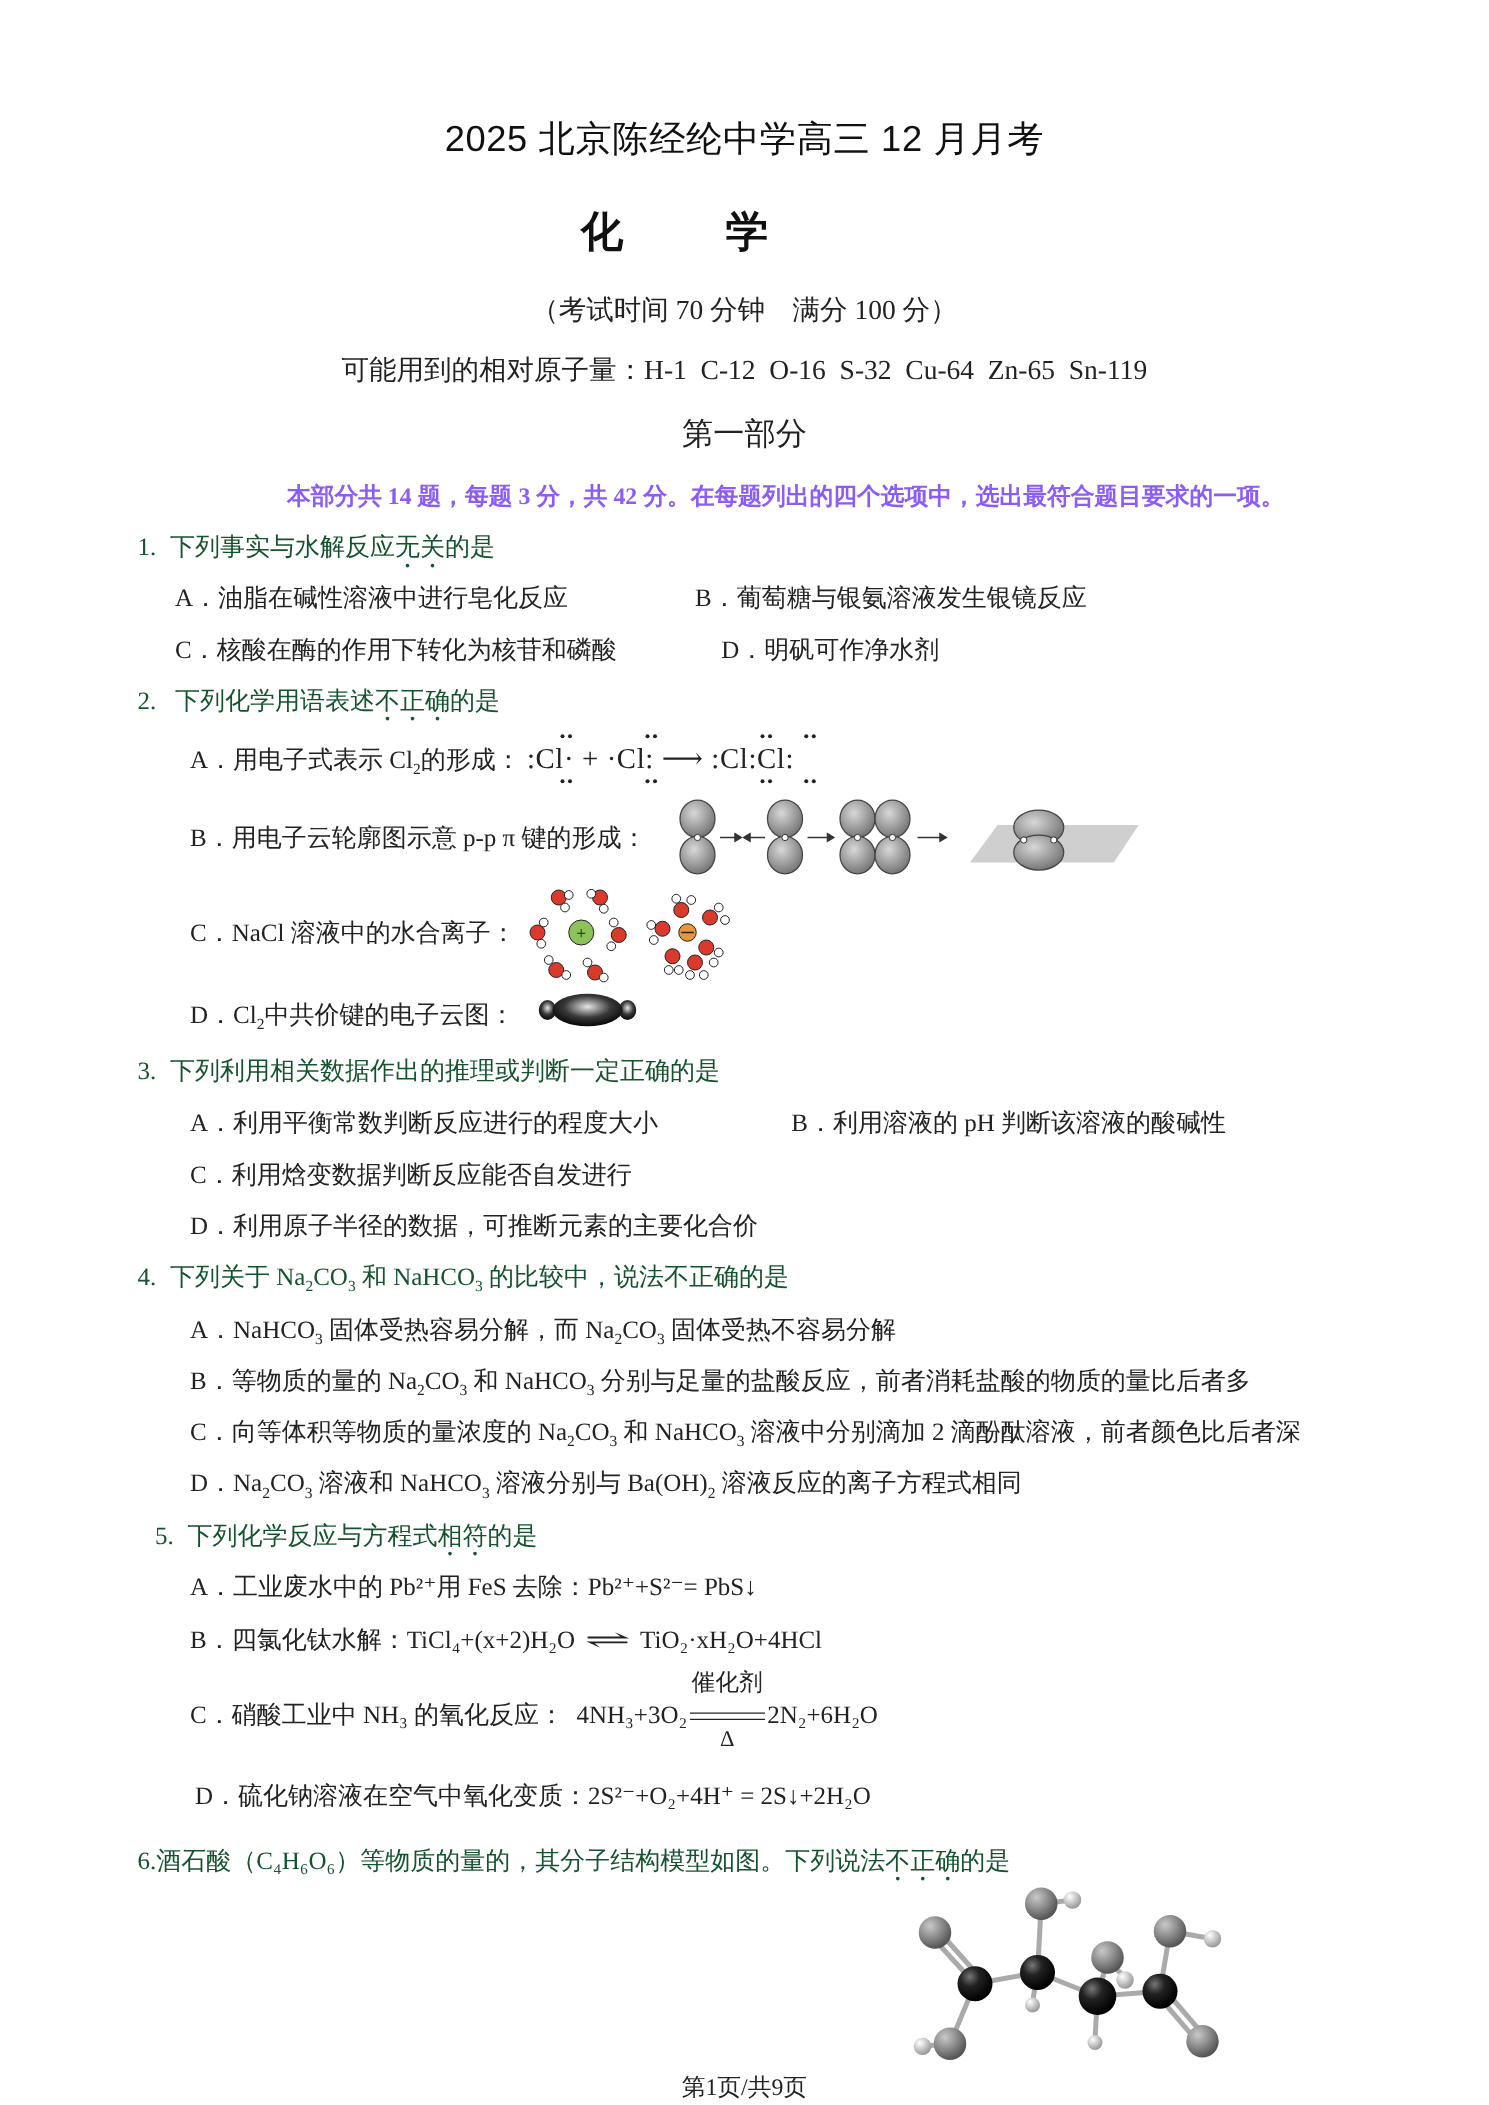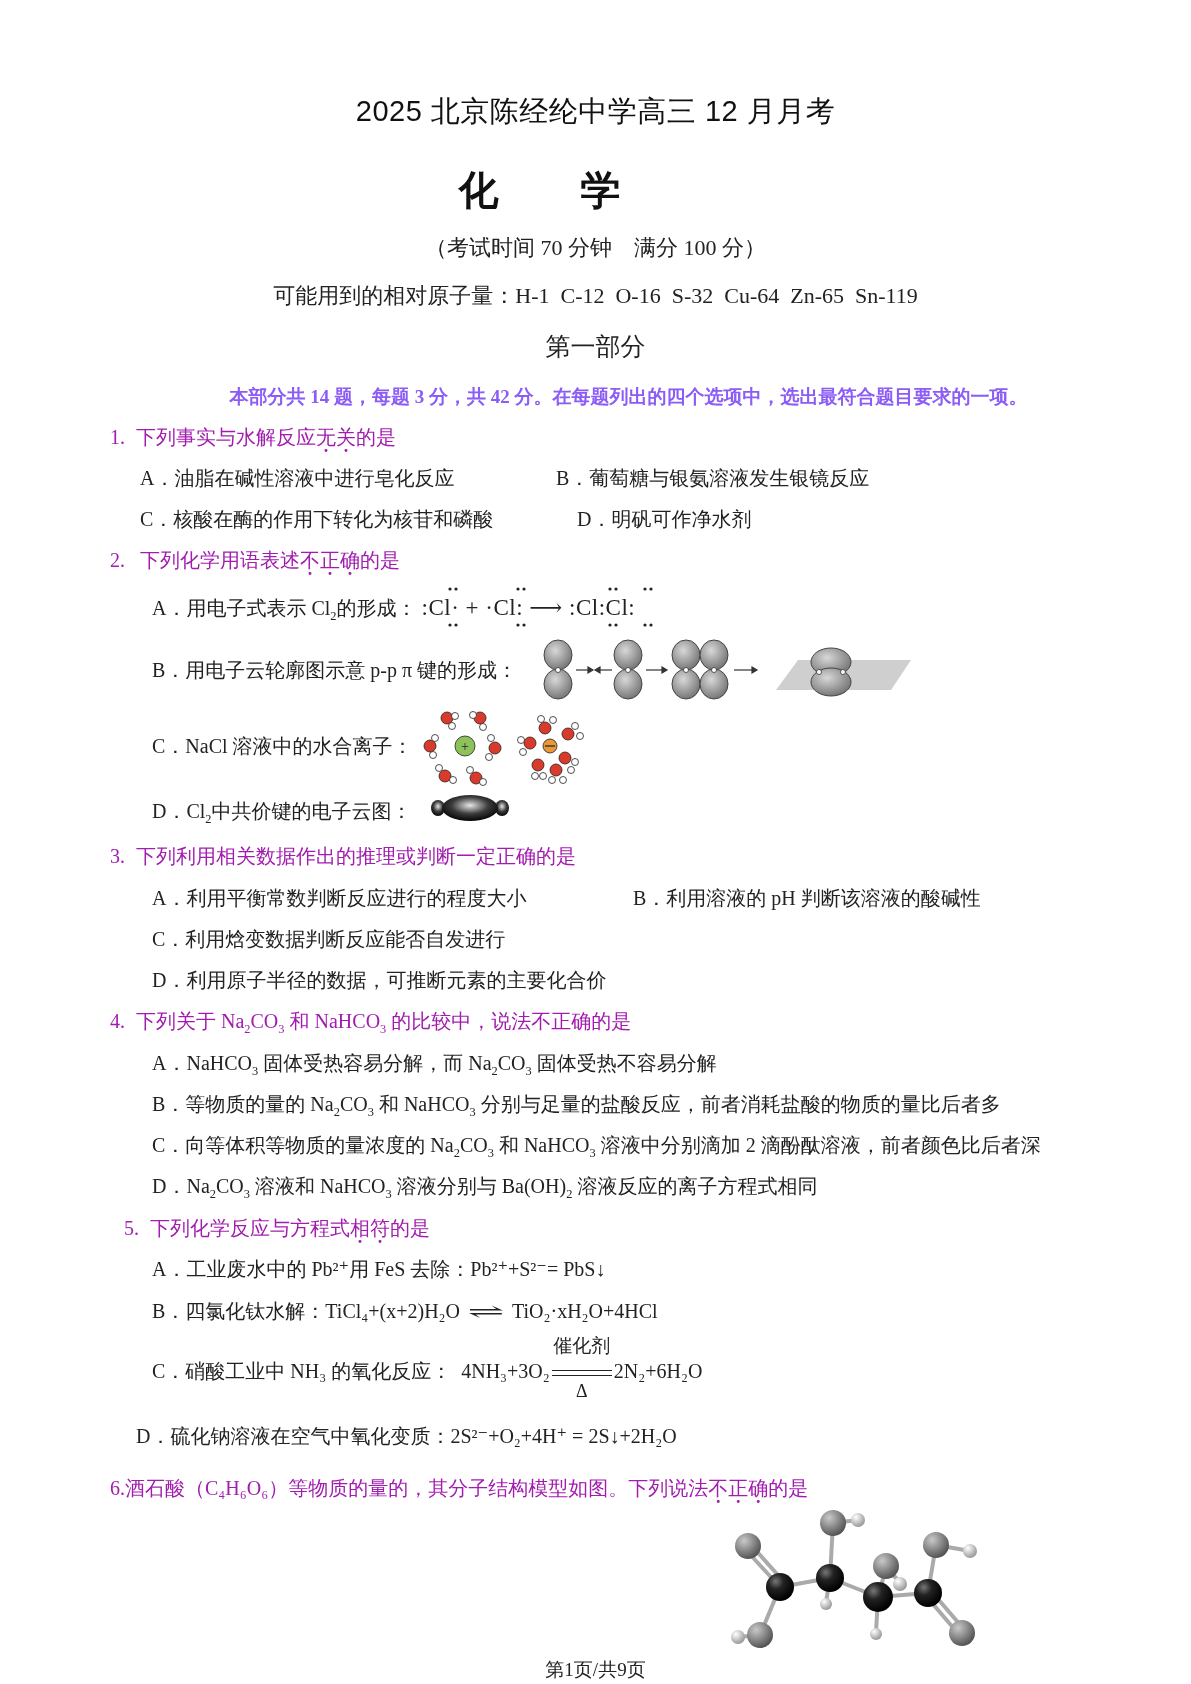--- a/index.html
+++ b/index.html
@@ -1,27 +1,27 @@
 <!DOCTYPE html>
 <html><head>
 <meta charset="utf-8">
 <style>
   html, body { margin:0; padding:0; background:#ffffff; }
   body { width:1191px; height:1684px; position:relative; overflow:hidden;
          font-family:"Liberation Serif","DejaVu Serif",serif; color:#1a1a1a; }
   .abs { position:absolute; white-space:nowrap; }
   .title { left:0; width:1191px; text-align:center; top:92px; font-family:"Liberation Sans","DejaVu Sans",sans-serif; font-size:29px; letter-spacing:0.5px; color:#111; }
-  .subject { left:0; width:1079px; text-align:center; top:163px; font-family:"DejaVu Sans",sans-serif; font-size:40px; font-weight:bold; color:#111; word-spacing:0; }
+  .subject { left:0; width:1079px; text-align:center; top:163px; font-family:"DejaVu Sans",sans-serif; font-size:34px; font-weight:bold; color:#111; word-spacing:0; }
   .subject span { display:inline-block; }
   .center { left:0; width:1191px; text-align:center; }
   .info { font-size:22px; top:233px; color:#222; }
   .mass { font-size:22px; top:281px; color:#222; }
   .part { font-size:25px; top:330px; color:#222; }
   .instr { left:0; width:1191px; text-align:center; top:384px; font-size:19px; font-weight:bold; color:#8b5cf6;padding-left:33px; }
-  .q { font-size:20px; color:#a21caf; }
+  .q { font-size:20px; color:#14532d; }
   .opt { font-size:20px; color:#222; }
   sub, sup { font-size:0.62em; line-height:0; }
   .emph { position:relative; }
   .emph::after { content:"·"; position:absolute; left:50%; transform:translateX(-50%); bottom:-14px; font-size:18px; font-weight:bold; }
   .eq { font-size:20px; }
   .footer { left:0; width:1191px; text-align:center; top:1657px; font-size:19px; color:#222; }
   svg { position:absolute; overflow:visible; }
 </style>
 </head>
 <body>
@@ -234,21 +234,21 @@
 <div class="abs opt" style="left:152px;top:1298px">
   <span>B．</span><span>四氯化钛水解：</span><span class="eq">TiCl₄+(x+2)H₂O</span><span style="display:inline-block;width:52px;text-align:center;transform:scaleX(2.2)">⇌</span><span class="eq">TiO₂·xH₂O+4HCl</span>
 </div>
 <div class="abs opt" style="left:152px;top:1358px">
   <span>C．</span><span>硝酸工业中 NH₃ 的氧化反应：</span><span class="eq" style="margin-left:10px">4NH₃+3O₂</span><span style="display:inline-block;position:relative;width:64px;height:20px;vertical-align:middle">
     <span style="position:absolute;left:0;width:64px;text-align:center;top:-30px;font-size:19px">催化剂</span>
     <span style="position:absolute;left:2px;right:2px;top:7px;height:4px;border-top:1.5px solid #222;border-bottom:1.5px solid #222"></span>
     <span style="position:absolute;left:0;width:64px;text-align:center;top:18px;font-size:18px">Δ</span>
   </span><span class="eq">2N₂+6H₂O</span>
 </div>
-<div class="abs opt" style="left:136px;top:1423px">
+<div class="abs opt" style="left:156px;top:1423px">
   <span>D．</span><span>硫化钠溶液在空气中氧化变质：</span><span class="eq">2S²⁻+O₂+4H⁺ = 2S↓+2H₂O</span>
 </div>
 
 <div class="abs q" style="left:110px;top:1475px">
   <span>6.</span><span><span>酒石酸（C₄H₆O₆）等物质的量的，其分子结构模型如图。下列说法</span><span class="emph">不</span><span class="emph">正</span><span class="emph">确</span><span>的是</span></span>
 </div>
 
 <svg style="left:728px;top:1500px" width="270" height="150">
   <defs>
     <radialGradient id="cAtom" cx="35%" cy="30%" r="70%">

